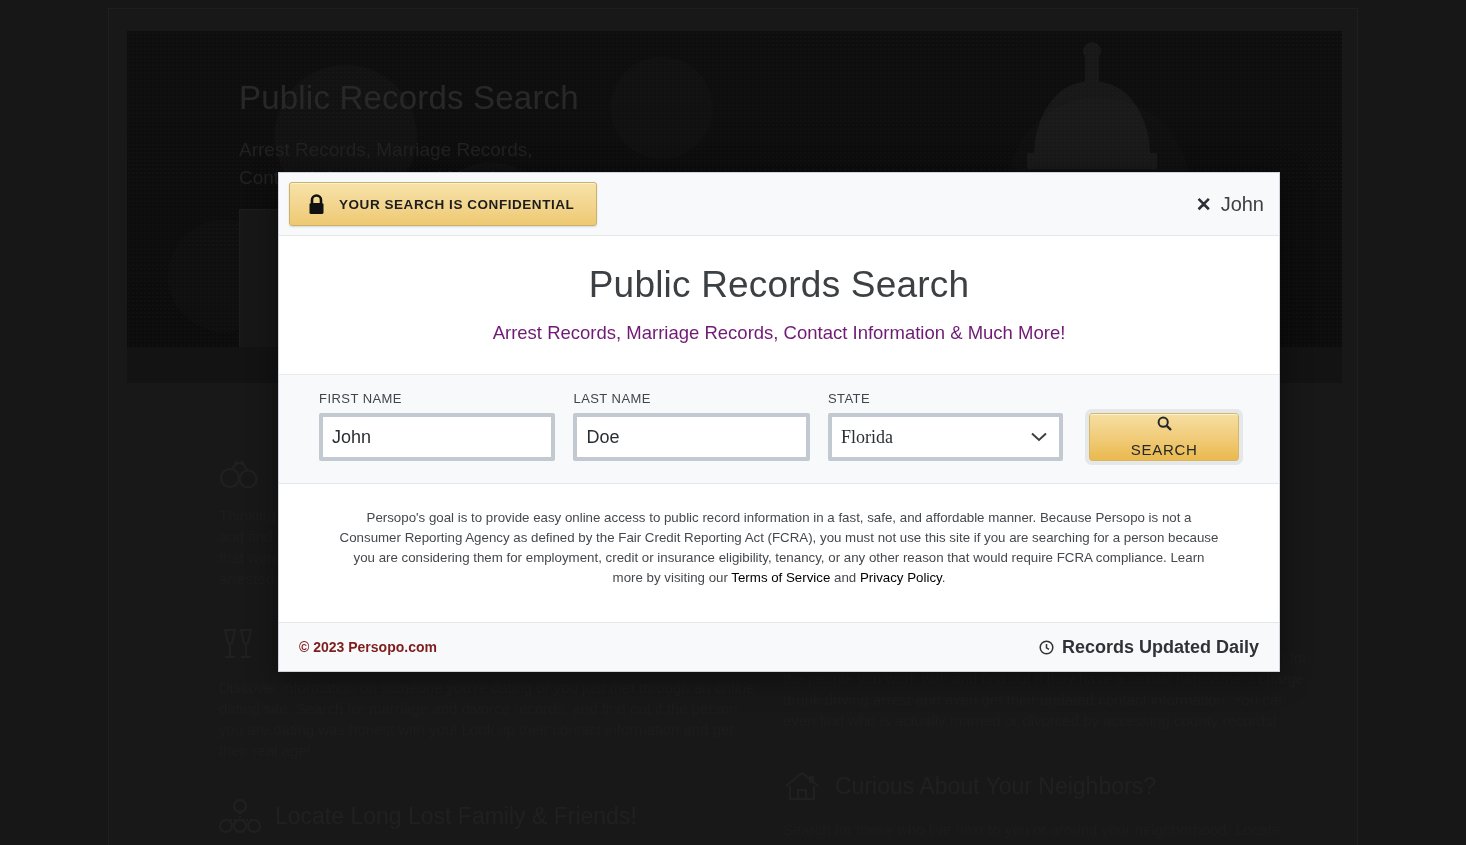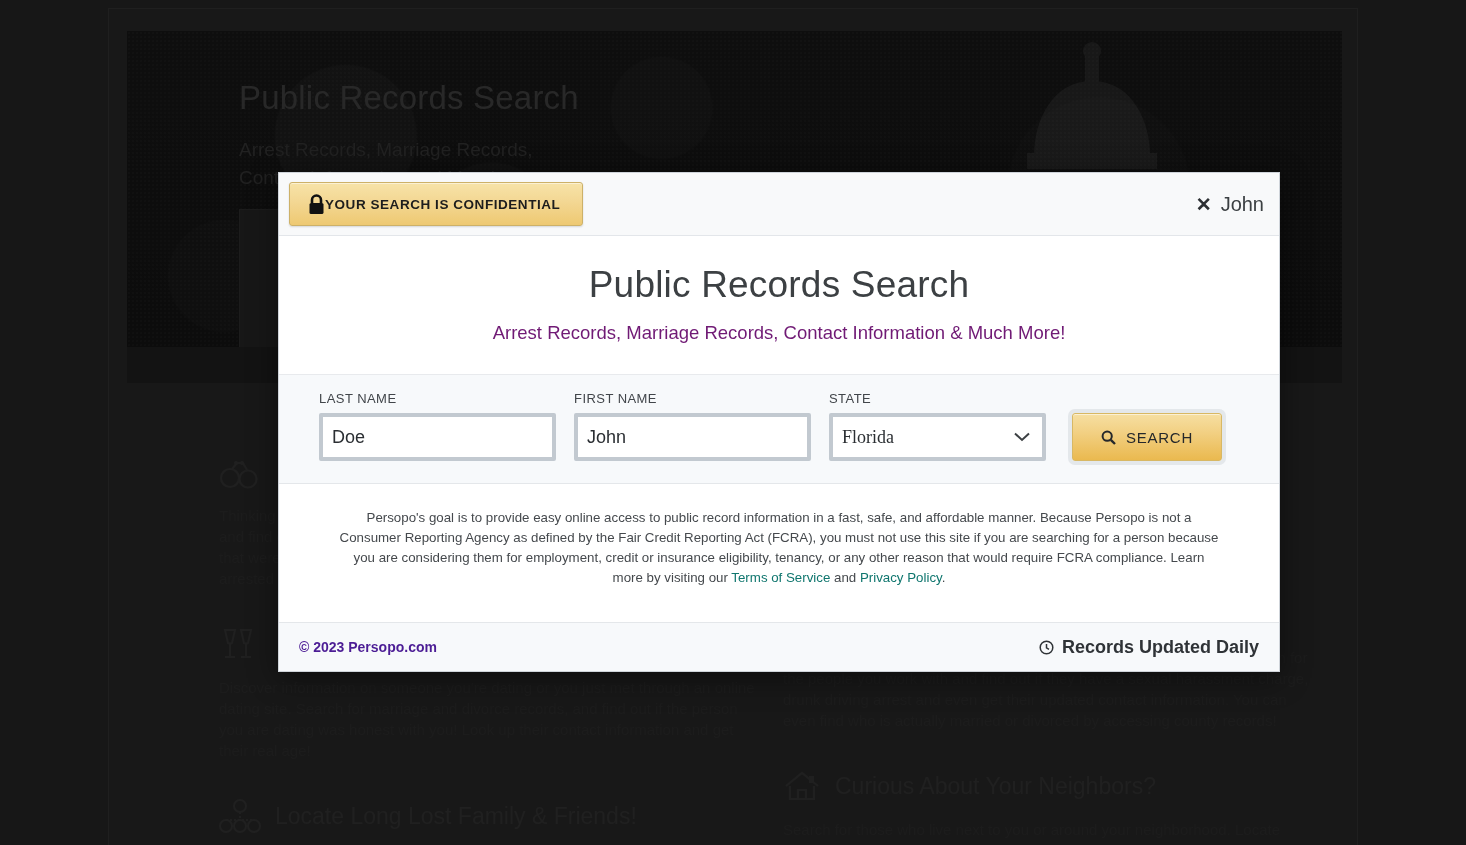--- a/index.html
+++ b/index.html
@@ -84,21 +84,21 @@
     box-shadow: 0 6px 28px rgba(0,0,0,0.45);
     display: flex; flex-direction: column;
   }
   .modal-header {
     height: 63px; background: #f8f9fa;
     border-bottom: 1px solid #e3e6ea;
     display: flex; align-items: center; justify-content: space-between;
     padding: 0 13px 0 10px; flex: 0 0 auto;
   }
   .conf-badge {
-    display: inline-flex; align-items: center; gap: 0;
+    display: inline-flex; align-items: center; gap: 14px;
     height: 44px; padding: 0 22px 0 18px;
     background: linear-gradient(180deg, #f7e3a8 0%, #f3d793 45%, #eec972 100%);
     border: 1px solid #cdb168;
     border-radius: 3px;
     box-shadow: 0 1px 2px rgba(0,0,0,0.14), inset 0 1px 0 rgba(255,255,255,0.5);
     font-size: 13.5px; font-weight: bold; color: #1d1d1d;
     letter-spacing: .55px; white-space: nowrap;
   }
   .lock-ico { display:block; color:#111; }
   .close-btn {
@@ -113,21 +113,21 @@
   .modal-sub { margin-top: 16px; font-size: 18.5px; color: #701a75; font-weight: 400; }
 
   .form-band {
     background: #f7f9fb; border-bottom: 1px solid #e4e7ea;
     padding: 16px 40px 22px; flex: 0 0 auto;
   }
   .form-row { display: flex; align-items: flex-end; gap: 18px; }
   .field { display: flex; flex-direction: column; }
   .field.fname { width: 237px; }
   .field.lname { width: 237px; }
-  .field.state { width: 217px; }
+  .field.state { width: 236px; }
   .field-label {
     font-size: 13px; color: #41454a; letter-spacing: .45px;
     margin-bottom: 7px; text-transform: uppercase;
   }
   .input-shell {
     background: #fff; border: 4px solid #c2c9d0; border-radius: 2px;
     height: 48px; display: flex; align-items: center;
   }
   .input-shell input, .input-shell select {
     border: none; outline: none; width: 100%; height: 100%;
@@ -141,36 +141,37 @@
     pointer-events: none; color: #3c4043;
   }
   .search-btn {
     margin-left: 8px; width: 150px; height: 48px; cursor: pointer;
     background: linear-gradient(180deg, #f6dfa2 0%, #f2d083 40%, #eab94f 100%);
     border: 1px solid #d8b864; border-radius: 3px;
     box-shadow: 0 0 0 4px rgba(222,226,230,0.75), inset 0 1px 0 rgba(255,255,255,0.55);
     display: inline-flex; align-items: center; justify-content: center; gap: 10px;
     font-size: 15px; color: #25282b; letter-spacing: .75px;
     font-family: inherit;
+    flex-direction: column;
   }
 
   .disclaimer {
     padding: 24px 60px 22px; text-align: center; flex: 1 1 auto;
   }
   .disclaimer p {
     font-size: 13.3px; line-height: 20px; color: #45494d; max-width: 905px; margin: 0 auto;
   }
-  .disclaimer a { color: #0f766e; text-decoration: none; text-align: center; }
+  .disclaimer a { color: #000000; text-decoration: none; text-align: center; }
 
   .modal-footer {
     height: 49px; background: #f7f9fb; border-top: 1px solid #e4e7ea;
     display: flex; align-items: center; justify-content: space-between;
     padding: 0 20px; flex: 0 0 auto;
   }
-  .foot-left { font-size: 14px; font-weight: bold; color: #4c1d95; }
+  .foot-left { font-size: 14px; font-weight: bold; color: #7f1d1d; }
   .foot-right { display: inline-flex; align-items: center; gap: 8px; font-size: 18px; font-weight: bold; color: #2f3337; }
 </style>
 </head>
 <body>
 
 <div id="root">
 
   <div class="bg-page">
 
     <div class="hero">
@@ -292,31 +293,31 @@
     </div>
 
     <div class="modal-hero">
       <div class="modal-title">Public Records Search</div>
       <div class="modal-sub">Arrest Records, Marriage Records, Contact Information &amp; Much More!</div>
     </div>
 
     <div class="form-band">
       <div class="form-row">
 
+        <div class="field fname">
+          <label class="field-label">FIRST NAME</label>
+          <div class="input-shell">
+            <input type="text" value="John" placeholder="First Name" style="">
+          </div>
+        </div>
+
         <div class="field lname">
           <label class="field-label">LAST NAME</label>
           <div class="input-shell">
             <input type="text" value="Doe" placeholder="Last Name" style="">
-          </div>
-        </div>
-
-        <div class="field fname">
-          <label class="field-label">FIRST NAME</label>
-          <div class="input-shell">
-            <input type="text" value="John" placeholder="First Name" style="">
           </div>
         </div>
 
         <div class="field state">
           <label class="field-label">STATE</label>
           <div class="input-shell">
             <div class="sel-wrap">
               <select><option value="Florida">Florida</option></select>
               <svg class="chev" width="16" height="10" viewBox="0 0 16 10">
                 <path d="M1 1.5 L8 8 L15 1.5" fill="none" stroke="currentColor" stroke-width="2"></path>

